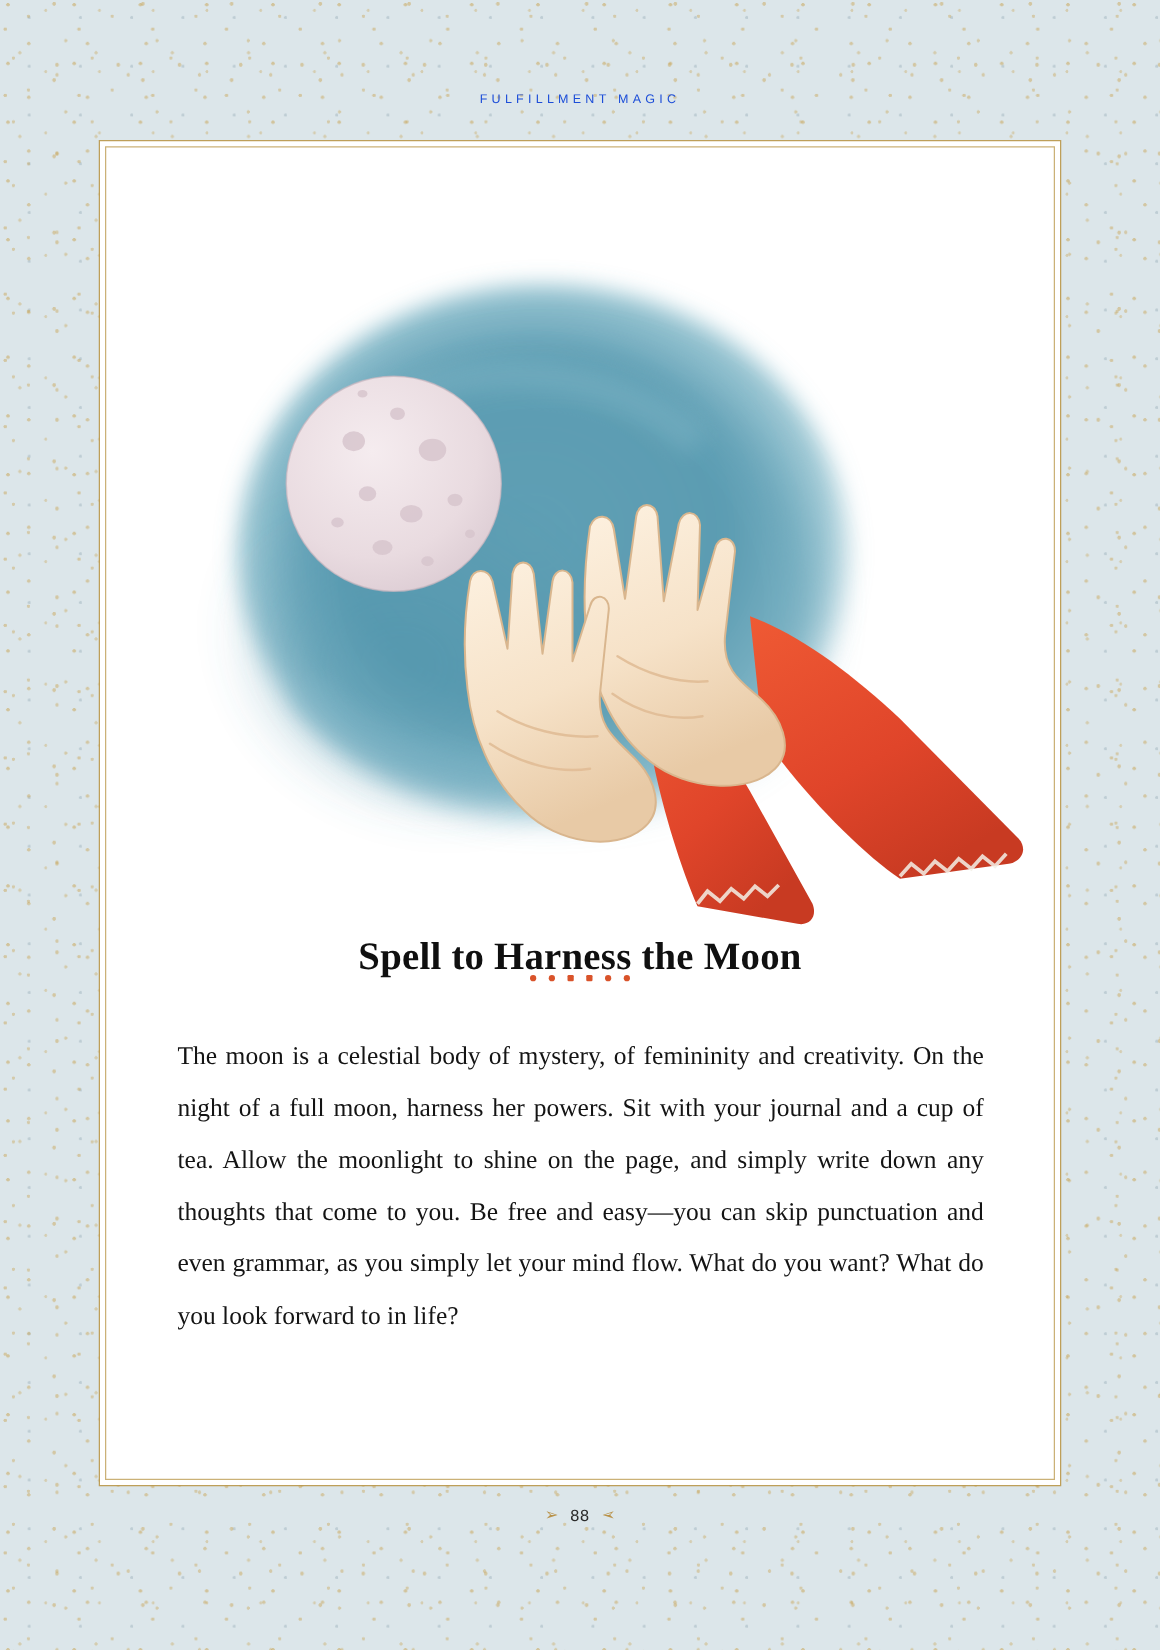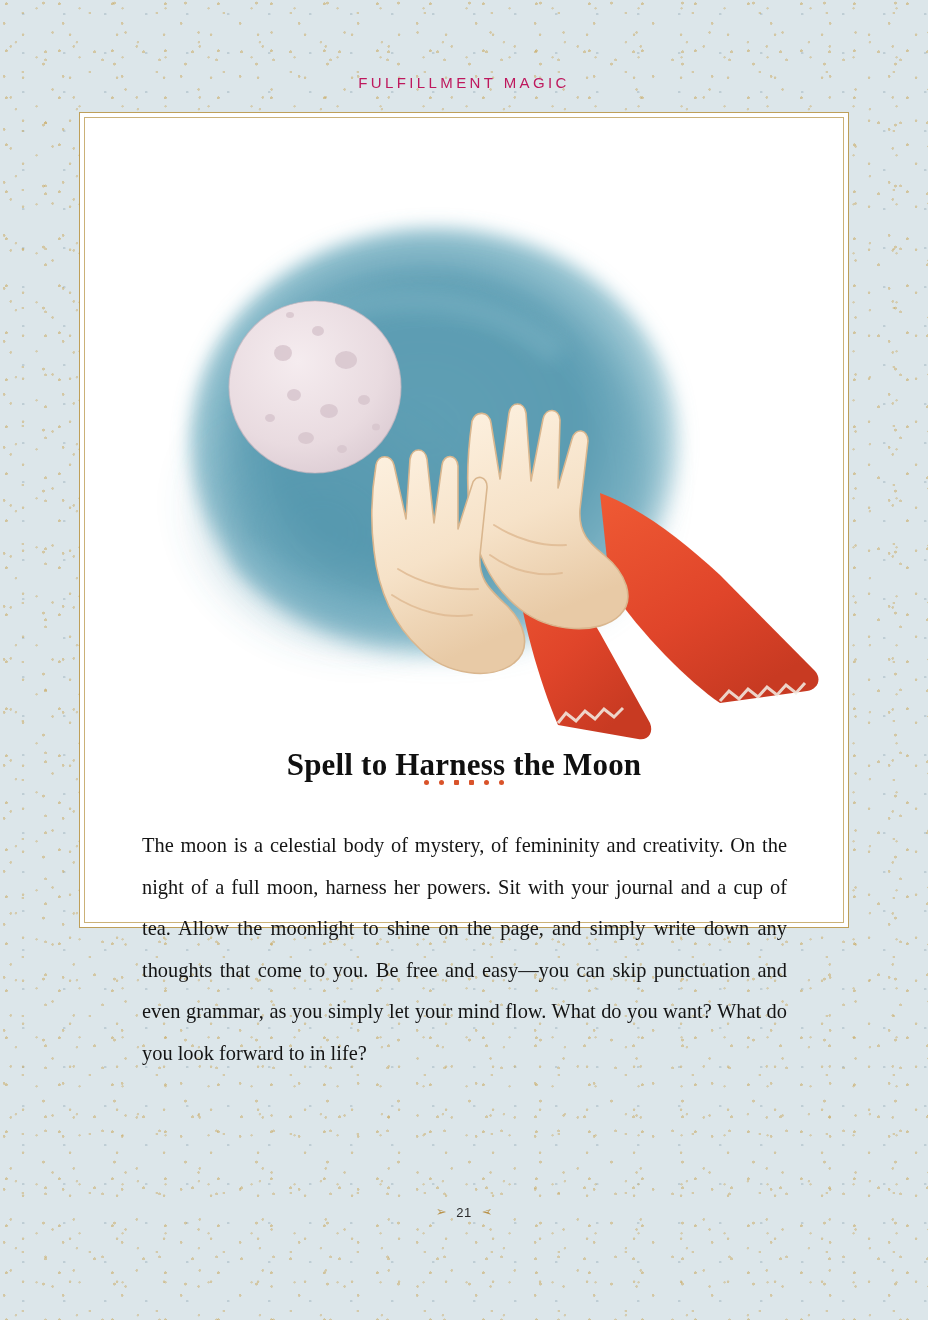--- a/index.html
+++ b/index.html
@@ -40,33 +40,33 @@
   }
 
   
   .running-head {
     position: absolute;
     top: 74px;
     left: 0;
     width: 100%;
     text-align: center;
     font-family: "Liberation Sans", sans-serif;
-    font-size: 15px;
+    font-size: 10px;
     letter-spacing: 3.4px;
-    color: #be185d;
+    color: #1d4ed8;
     text-transform: uppercase;
   }
 
   
   .card {
     position: absolute;
     left: 80px;
     top: 113px;
     width: 768px;
-    height: 814px;
+    height: 1075px;
     background: #ffffff;
     box-shadow: 0 0 0 1px rgba(186,151,73,0.9);
   }
   .card-inner-rule {
     position: absolute;
     inset: 4px;
     border: 1px solid rgba(186,151,73,0.75);
     pointer-events: none;
   }
 
@@ -265,14 +265,14 @@
     <span class="sq"></span>
     <span class="sq"></span>
     <span></span>
     <span></span>
   </div>
 
   <p class="body-copy">The moon is a celestial body of mystery, of femininity and creativity. On the night of a full moon, harness her powers. Sit with your journal and a cup of tea. Allow the moonlight to shine on the page, and simply write down any thoughts that come to you. Be free and easy—you can skip punctuation and even grammar, as you simply let your mind flow. What do you want? What do you look forward to in life?</p>
 </div>
 
 <div class="folio">
-  <span class="orn">➢</span><span>21</span><span class="orn" style="transform:scaleX(-1);display:inline-block;">➢</span>
+  <span class="orn">➢</span><span>88</span><span class="orn" style="transform:scaleX(-1);display:inline-block;">➢</span>
 </div>
 
 </body></html>

